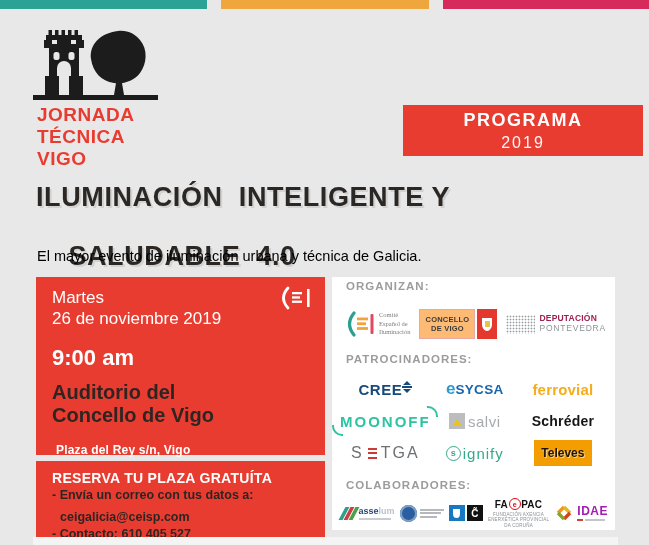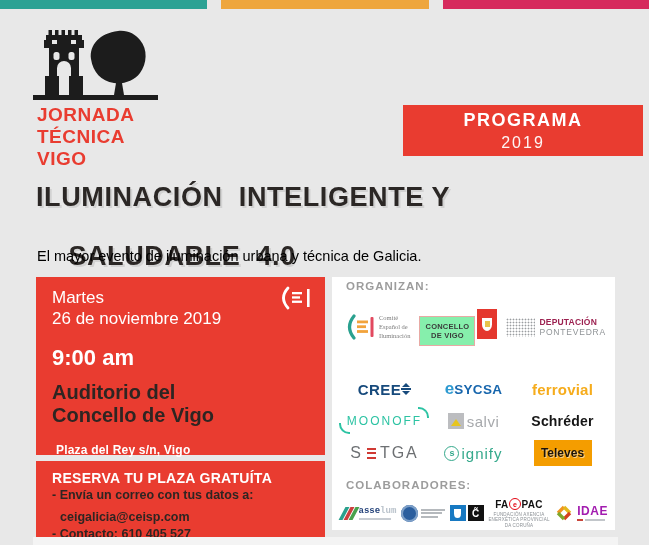--- a/index.html
+++ b/index.html
@@ -46,45 +46,45 @@
   .panel{position:absolute;left:332px;top:277px;width:283px;height:253px;background:#ffffff;}
   .panel-heading{position:absolute;left:14px;color:#9c9c9c;font-size:11.5px;font-weight:700;letter-spacing:1px;}
   .h-organizan{top:3px;}
   .h-patrocinadores{top:76px;}
   .h-colaboradores{top:202px;}
 
   .org-row{position:absolute;left:12px;top:32px;width:262px;display:flex;align-items:center;gap:9px;}
   .cei-org{display:flex;align-items:center;gap:5px;}
   .cei-text{font-size:6.5px;color:#7d7d7d;line-height:1.35;font-family:"Liberation Serif",serif;}
   .concello{display:flex;align-items:stretch;gap:2px;}
-  .concello-box{width:54px;height:28px;background:#86efac;border:1px solid #e8a9a4;display:flex;
-                flex-direction:column;align-items:center;justify-content:center;margin-top:7px;}
+  .concello-box{width:54px;height:28px;background:#fdba74;border:1px solid #e8a9a4;display:flex;
+                flex-direction:column;align-items:center;justify-content:center;}
   .concello-box span{font-size:7.5px;font-weight:700;color:#3a3a3a;line-height:1.2;letter-spacing:.2px;}
   .concello-crest{width:20px;height:30px;background:#e4372e;display:flex;align-items:center;justify-content:center;}
   .crest-shield{width:10px;height:13px;background:#fdfdfd;border-radius:0 0 50% 50%;display:flex;
                 align-items:center;justify-content:center;}
   .crest-inner{width:5px;height:6px;background:#e8c24a;}
   .deputacion{display:flex;align-items:center;gap:4px;}
   .dots{width:29px;height:19px;background-image:radial-gradient(circle,#9a9da0 .9px,transparent 1.05px);
         background-size:3px 3px;}
   .dep-name{font-size:8.5px;font-weight:800;color:#9c2150;letter-spacing:.2px;line-height:1.15;}
   .dep-sub{font-size:8.5px;font-weight:400;color:#8f9396;letter-spacing:.8px;line-height:1.15;}
 
   .sponsor-grid{position:absolute;left:8px;top:96px;width:267px;display:grid;
                 grid-template-columns:1fr 1fr 1fr;grid-auto-rows:32px;align-items:center;justify-items:center;}
-  .cree{display:flex;align-items:center;gap:0;font-size:15px;font-weight:700;color:#174a7c;letter-spacing:.5px;}
+  .cree{display:flex;gap:0;font-size:15px;font-weight:700;color:#174a7c;letter-spacing:.5px;}
   .cree-sym{display:inline-flex;flex-direction:column;align-items:center;}
   .tri-up{width:0;height:0;border-left:4px solid transparent;border-right:4px solid transparent;border-bottom:4px solid #174a7c;}
   .cree-line{width:10px;height:2px;background:#174a7c;margin:1px 0;}
   .tri-down{width:0;height:0;border-left:4px solid transparent;border-right:4px solid transparent;border-top:4px solid #174a7c;}
   .esycsa{display:flex;align-items:baseline;}
   .esy-e{font-size:17px;font-weight:700;color:#2d9ad1;}
   .esy-rest{font-size:13.5px;font-weight:700;color:#1766ad;letter-spacing:.3px;}
   .ferrovial{font-size:15px;font-weight:600;color:#f6ac1c;letter-spacing:.2px;}
-  .moonoff{position:relative;font-size:12px;font-weight:400;letter-spacing:2px;color:#2cc3a3;}
+  .moonoff{position:relative;font-size:15px;font-weight:700;letter-spacing:2px;color:#2cc3a3;}
   .arc-tr{position:absolute;right:-7px;top:-7px;width:9px;height:9px;border-top:2.5px solid #2cc3a3;
           border-right:2.5px solid #2cc3a3;border-top-right-radius:10px;}
   .arc-bl{position:absolute;left:-8px;bottom:-6px;width:9px;height:9px;border-bottom:2.5px solid #2cc3a3;
           border-left:2.5px solid #2cc3a3;border-bottom-left-radius:10px;}
   .salvi{display:flex;align-items:center;gap:3px;}
   .salvi-box{width:16px;height:16px;background:#bcbdc0;display:flex;align-items:flex-end;justify-content:center;padding-bottom:3px;box-sizing:border-box;}
   .salvi-chev{width:0;height:0;border-left:5px solid transparent;border-right:5px solid transparent;border-bottom:7px solid #e7c51e;}
   .salvi-text{font-size:15px;color:#a7a9ac;letter-spacing:.5px;}
   .schreder{font-size:14px;font-weight:700;color:#151515;letter-spacing:.2px;}
   .setga{display:flex;align-items:center;gap:2px;font-size:16px;color:#6d7073;letter-spacing:2px;}
@@ -97,21 +97,21 @@
   .televes{width:58px;height:26px;background:#f49d00;display:flex;align-items:center;justify-content:center;}
   .televes span{font-size:12px;font-weight:700;color:#1d1409;text-shadow:1px 1px 0 rgba(255,255,255,.55);}
 
   .collab-row{position:absolute;left:10px;top:221px;width:266px;display:flex;align-items:center;
               justify-content:space-between;}
   .asselum{display:flex;align-items:center;gap:3px;}
   .stripes{display:flex;gap:1.5px;}
   .stripes i{display:block;width:3.5px;height:13px;transform:skewX(-28deg);}
   .st-teal{background:#2aa08d;} .st-red{background:#cc3f3e;} .st-green{background:#48a14c;}
   .asselum-words{display:flex;flex-direction:column;}
-  .asselum-line{display:flex;align-items:baseline;font-family:Liberation Mono, monospace;}
+  .asselum-line{display:flex;align-items:baseline;}
   .ass-a{font-size:9px;font-weight:700;color:#27457c;}
   .ass-b{font-size:9px;font-weight:700;color:#b9c2cb;}
   .tiny-bar{height:2.5px;background:#c7ccd2;margin-top:1.5px;}
   .colegio{display:flex;align-items:center;gap:3px;}
   .colegio-seal{width:17px;height:17px;border-radius:50%;background:#2a5e9e;
                 box-shadow:inset 0 0 0 2px #7ea0c8;}
   .colegio-lines{display:flex;flex-direction:column;gap:1.5px;}
   .colegio-lines i{display:block;height:2px;background:#b5b9bd;}
   .coruna{display:flex;gap:2px;}
   .sq{width:16px;height:16px;display:flex;align-items:center;justify-content:center;}
@@ -246,20 +246,21 @@
       </div>
       <div class="deputacion">
         <div class="dots"></div>
         <div>
           <div class="dep-name">DEPUTACIÓN</div>
           <div class="dep-sub">PONTEVEDRA</div>
         </div>
       </div>
     </div>
 
+    <div class="panel-heading h-patrocinadores">PATROCINADORES:</div>
 
     <div class="sponsor-grid">
       <div class="cree">
         <span>CREE</span>
         <span class="cree-sym">
             <i class="tri-up"></i>
             <i class="cree-line"></i>
             <i class="tri-down"></i>
           </span>
       </div>

